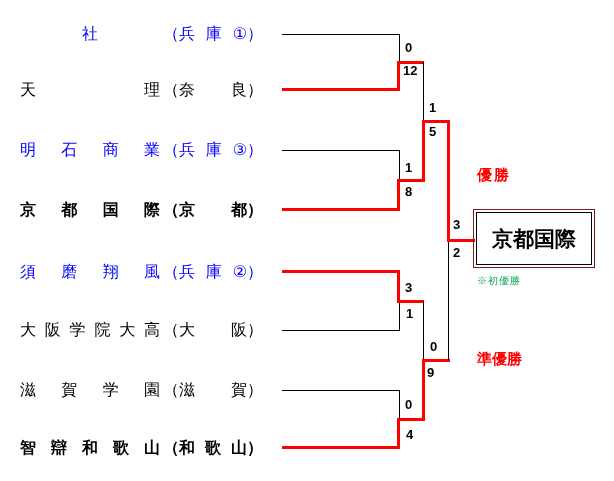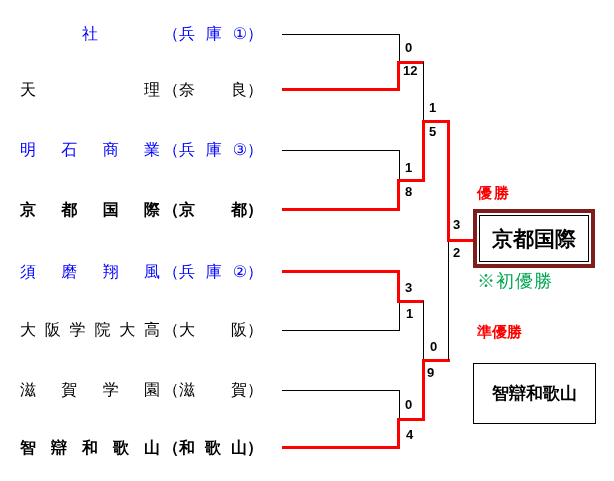--- a/index.html
+++ b/index.html
@@ -16,24 +16,24 @@
   .tpref .paren{width:16px;text-align:center;flex:none;}
   .tpref .pinner{flex:1;}
   .jchars{display:flex;justify-content:space-between;}
   .blue{color:#0000ff;}
   .boldrow{font-weight:bold;}
   
   .score{position:absolute;font-size:13px;font-weight:bold;line-height:14px;letter-spacing:0;}
   
   .lbl{position:absolute;line-height:16px;}
   .lbl-red{color:#ff0000;font-weight:bold;font-size:15px;}
-  .lbl-green{color:#00a550;font-size:18px;letter-spacing:1px;}
+  .lbl-green{color:#00a550;font-size:10px;letter-spacing:1px;}
   .note{position:absolute;font-size:13px;line-height:14px;color:#000;}
   
-  .champ-box{position:absolute;left:473px;top:209px;width:122px;height:59px;border:4px solid #7f1d1d;box-sizing:border-box;}
+  .champ-box{position:absolute;left:473px;top:209px;width:122px;height:59px;border:1px solid #7f1d1d;box-sizing:border-box;}
   .champ-inner{position:absolute;inset:2px;border:1px solid #000;display:flex;align-items:center;justify-content:center;}
   .champ-text{font-size:21px;font-weight:bold;}
   .runner-box{position:absolute;left:473px;top:363px;width:123px;height:61px;border:1px solid #000;box-sizing:border-box;
               display:flex;align-items:center;justify-content:center;}
   .runner-text{font-size:17px;font-weight:bold;}
 </style>
 </head>
 <body>
 
 <div id="stage">
@@ -215,29 +215,26 @@
   <div class="score" style="left:405px;top:398px">0</div>
   <div class="score" style="left:406px;top:428px">4</div>
   <div class="score" style="left:429px;top:101px">1</div>
   <div class="score" style="left:429px;top:125px">5</div>
   <div class="score" style="left:430px;top:340px">0</div>
   <div class="score" style="left:427px;top:366px">9</div>
   <div class="score" style="left:453px;top:218px">3</div>
   <div class="score" style="left:453px;top:246px">2</div>
 
 
-  <div class="lbl lbl-red" style="left:477px;top:185px;letter-spacing:2px">優勝</div>
+  <div class="lbl lbl-red" style="left:477px;top:167px;letter-spacing:2px">優勝</div>
 
   <div class="champ-box">
     <div class="champ-inner">
       <span class="champ-text">京都国際</span>
     </div>
   </div>
 
   <div class="lbl lbl-green" style="left:477px;top:273px">※初優勝</div>
 
-  <div class="lbl lbl-red" style="left:477px;top:324px">準優勝</div>
-
-  <div class="runner-box">
-    <span class="runner-text">智辯和歌山</span>
-  </div>
+  <div class="lbl lbl-red" style="left:477px;top:351px">準優勝</div>
+
 
 </div>
 
 </body></html>

